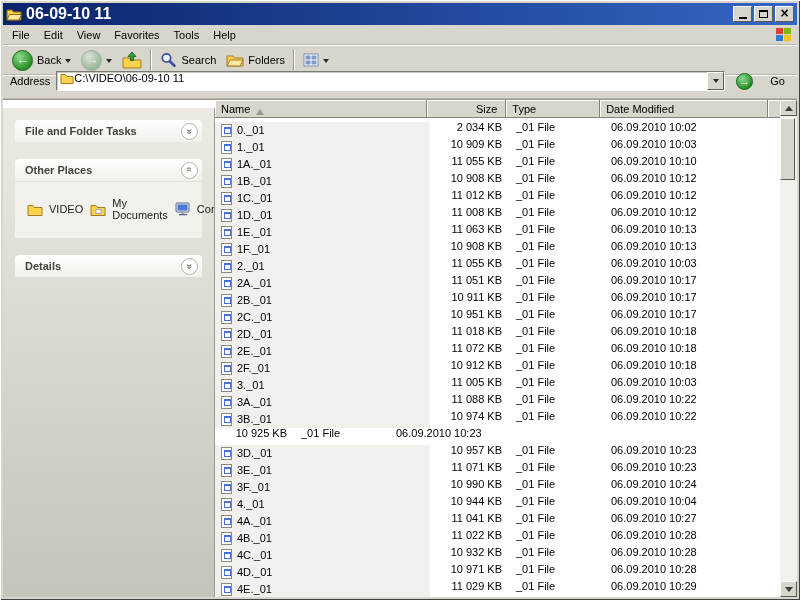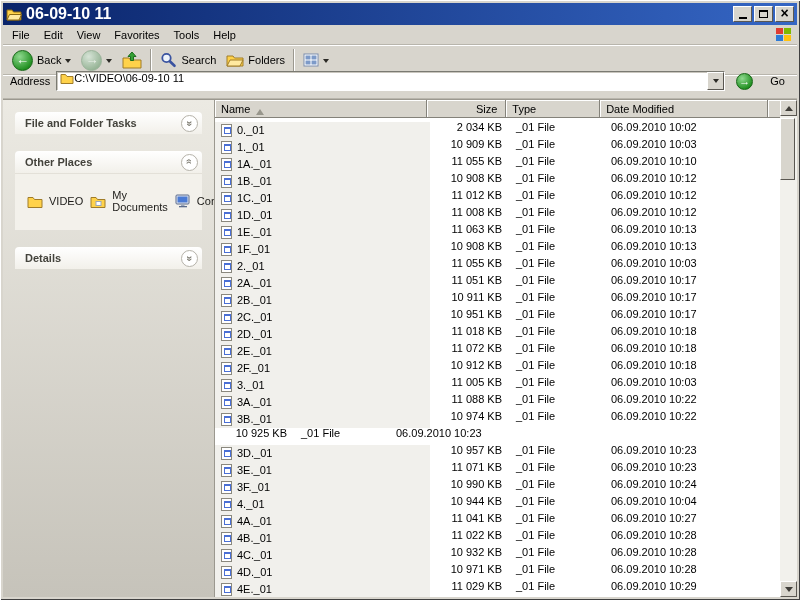--- a/index.html
+++ b/index.html
@@ -118,20 +118,21 @@
   
   .main { flex: 1; min-height: 0; display: flex; border-top: 1px solid #9b988f; background: #fff; }
 
   
   .sidebar {
     width: 212px; flex: none;
     background: linear-gradient(to bottom, #eceae3, #c6c3ba);
     border-right: 1px solid #9b988f;
     padding: 12px 12px 0 12px;
     overflow: hidden;
+    margin-top: 8px;
   }
   .panel { margin-bottom: 17px; }
   .panel-header {
     height: 22px;
     background: linear-gradient(#ffffff, #f2f0ea);
     border-radius: 4px 4px 0 0;
     display: flex; align-items: center;
     padding: 0 4px 0 10px;
     font-weight: bold; color: #44433c;
     cursor: default;

